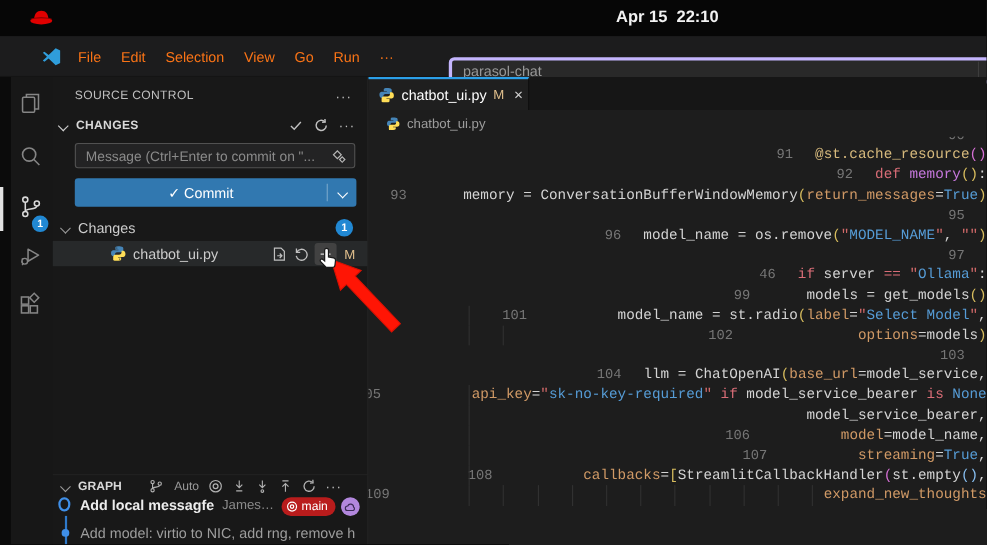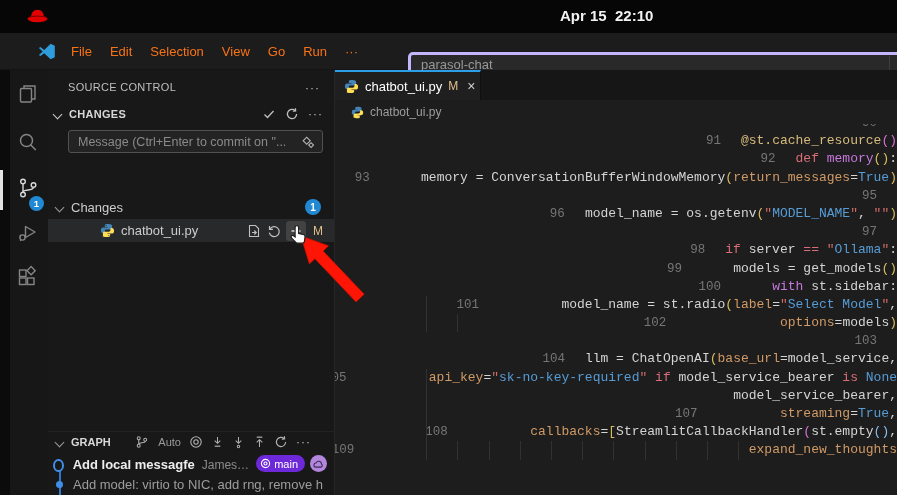--- a/index.html
+++ b/index.html
@@ -54,25 +54,25 @@
   .filerow .acts{display:flex;align-items:center;gap:4px;margin-right:8px;}
   .plusbox{width:20px;height:20px;background:#424242;border-radius:3px;display:flex;align-items:center;justify-content:center;}
   .mbadge{color:#e2c08d;font-size:12px;width:16px;text-align:center;}
 
   
   .graphhdr{left:0;top:361px;width:287px;height:20px;display:flex;align-items:center;border-top:1px solid #222;}
   .graphhdr .lbl{color:#d8d8d8;font-size:11px;font-weight:bold;margin-left:8px;}
   .graphhdr .auto{color:#9a9a9a;font-size:11px;margin-left:2px;}
   .graphhdr .acts{display:flex;align-items:center;gap:8px;margin-left:10px;flex:1;justify-content:flex-end;margin-right:24px;}
   .gline{left:10.5px;top:399px;width:2px;height:26px;background:#2e79c9;}
-  .gc1{left:0;top:382px;width:287px;height:20px;display:flex;align-items:flex-end;}
+  .gc1{left:0;top:382px;width:287px;height:20px;display:flex;align-items:flex-start;}
   .gcircle{width:9px;height:9px;border:2px solid #3f8fe8;border-radius:50%;margin-left:5px;background:#181818;z-index:2;}
   .gc1 .title{color:#ededed;font-size:13px;font-weight:bold;margin-left:9px;white-space:nowrap;}
   .gc1 .author{color:#8b8b8b;font-size:12px;margin-left:7px;white-space:nowrap;overflow:hidden;text-overflow:ellipsis;max-width:64px;flex-shrink:1;}
-  .pill{height:17px;border-radius:9px;background:#6d28d9;display:flex;align-items:center;color:#fff;font-size:11px;padding:0 7px 0 4px;margin-left:6px;gap:3px;flex-shrink:0;}
+  .pill{height:17px;border-radius:9px;background:#b91c1c;display:flex;align-items:center;color:#fff;font-size:11px;padding:0 7px 0 4px;margin-left:6px;gap:3px;flex-shrink:0;}
   .cloud{width:17px;height:17px;border-radius:50%;background:#b287dd;display:flex;align-items:center;justify-content:center;margin-left:5px;margin-right:8px;flex-shrink:0;}
   .gc2{left:0;top:404px;width:287px;height:20px;display:flex;align-items:center;}
   .gdot{width:7px;height:7px;border-radius:50%;background:#3f8fe8;margin-left:8px;z-index:2;}
   .gc2 .txt{color:#9d9d9d;font-size:13px;margin-left:10px;white-space:nowrap;overflow:hidden;max-width:250px;}
 
   
   .editor{left:335px;top:70px;width:562px;height:425px;background:#1d1d1d;}
   .tabbar{position:absolute;left:0;top:0;width:562px;height:30px;background:#161616;}
   .tab{position:absolute;left:0;top:0;width:146px;height:30px;background:#1f1f1f;border-top:2px solid #2b9fe8;border-right:1px solid #0f0f0f;box-sizing:border-box;display:flex;align-items:center;}
   .tab .lbl{color:#ffffff;font-size:13px;margin-left:6px;}
@@ -187,20 +187,26 @@
     </div>
 
     <div class="abs msg">
       <input value="" placeholder="Message (Ctrl+Enter to commit on &quot;..." style="">
       <svg width="16" height="16" viewBox="0 0 16 16" style="margin-right:6px;flex-shrink:0">
         <rect x="4.2" y="4.2" width="5" height="5" transform="rotate(45 6.7 6.7)" fill="none" stroke="#b5b5b5" stroke-width="1.1"></rect>
         <rect x="9.4" y="9.4" width="3.4" height="3.4" transform="rotate(45 11.1 11.1)" fill="none" stroke="#b5b5b5" stroke-width="1.1"></rect>
       </svg>
     </div>
 
+    <div class="abs commit">
+      <span class="main"><span>✓</span> <span>Commit</span></span>
+      <span class="dd">
+          <span class="chev"></span>
+        </span>
+    </div>
 
     <div class="abs changes-row">
       <span class="chev" style="margin-left:8px"></span>
       <span class="lbl">Changes</span>
       <span class="cbadge">1</span>
     </div>
 
     <div class="abs filerow">
       <svg width="15" height="15" viewBox="0 0 16 16" style="margin-left:52px;flex-shrink:0">
         <path d="M7.9 1C5 1 5.2 2.3 5.2 2.3v1.9h3v.5H3.7S1 4.4 1 7.6s2.4 3.1 2.4 3.1h1.4V9.2s-.1-2.4 2.3-2.4h3.6s2.2.1 2.2-2.1V2.9S13.3 1 7.9 1zM6.6 2.1a.55.55 0 1 1 0 1.1.55.55 0 0 1 0-1.1z" fill="#4584b6"></path>
@@ -305,31 +311,31 @@
       </svg>
       <span class="lbl">chatbot_ui.py</span>
     </div>
     <div class="codewrap">
       <div id="code-lines">
           <div class="cl"><span class="ln">90</span><span class="ct"></span></div>
           <div class="cl"><span class="ln">91</span><span class="ct"><span class="t-dec">@st.cache_resource</span><span class="t-b2">()</span></span></div>
           <div class="cl"><span class="ln">92</span><span class="ct"><span class="t-kw">def</span><span class="t-fg"> </span><span class="t-fn">memory</span><span class="t-b1">()</span><span class="t-fg">:</span></span></div>
           <div class="cl"><span class="ln">93</span><span class="ct"><span class="t-fg">    memory = ConversationBufferWindowMemory</span><span class="t-b1">(</span><span class="t-arg">return_messages</span><span class="t-fg">=</span><span class="t-blue">True</span><span class="t-b1">)</span></span></div>
           <div class="cl"><span class="ln">95</span><span class="ct"></span></div>
-          <div class="cl"><span class="ln">96</span><span class="ct"><span class="t-fg">model_name = os.getenv</span><span class="t-b1">(</span><span class="t-strq">"</span><span class="t-str">MODEL_NAME</span><span class="t-strq">"</span><span class="t-fg">, </span><span class="t-strq">""</span><span class="t-b1">)</span></span></div>
+          <div class="cl"><span class="ln">96</span><span class="ct"><span class="t-fg">model_name = os.remove</span><span class="t-b1">(</span><span class="t-strq">"</span><span class="t-str">MODEL_NAME</span><span class="t-strq">"</span><span class="t-fg">, </span><span class="t-strq">""</span><span class="t-b1">)</span></span></div>
           <div class="cl"><span class="ln">97</span><span class="ct"></span></div>
-          <div class="cl"><span class="ln">98</span><span class="ct"><span class="t-kw">if</span><span class="t-fg"> server </span><span class="t-kw">==</span><span class="t-fg"> </span><span class="t-strq">"</span><span class="t-str">Ollama</span><span class="t-strq">"</span><span class="t-fg">:</span></span></div>
+          <div class="cl"><span class="ln">46</span><span class="ct"><span class="t-kw">if</span><span class="t-fg"> server </span><span class="t-kw">==</span><span class="t-fg"> </span><span class="t-strq">"</span><span class="t-str">Ollama</span><span class="t-strq">"</span><span class="t-fg">:</span></span></div>
           <div class="cl"><span class="ln">99</span><span class="ct"><span class="t-fg">    models = get_models</span><span class="t-b1">()</span></span></div>
-          <div class="cl"><span class="ln">100</span><span class="ct"><span class="t-fg">    </span><span class="t-kw2">with</span><span class="t-fg"> st.sidebar:</span></span></div>
           <div class="cl"><span class="guide" style="left: 91.2px;"></span><span class="ln">101</span><span class="ct"><span class="t-fg">        model_name = st.radio</span><span class="t-b1">(</span><span class="t-arg">label</span><span class="t-fg">=</span><span class="t-strq">"</span><span class="t-str">Select Model</span><span class="t-strq">"</span><span class="t-fg">,</span></span></div>
           <div class="cl"><span class="guide" style="left: 91.2px;"></span><span class="guide" style="left: 122.4px;"></span><span class="ln">102</span><span class="ct"><span class="t-fg">            </span><span class="t-arg">options</span><span class="t-fg">=models</span><span class="t-b1">)</span></span></div>
           <div class="cl"><span class="ln">103</span><span class="ct"></span></div>
           <div class="cl"><span class="ln">104</span><span class="ct"><span class="t-fg">llm = ChatOpenAI</span><span class="t-b1">(</span><span class="t-arg">base_url</span><span class="t-fg">=model_service,</span></span></div>
           <div class="cl"><span class="guide" style="left: 91.2px;"></span><span class="ln">105</span><span class="ct"><span class="t-fg">        </span><span class="t-arg">api_key</span><span class="t-fg">=</span><span class="t-strq">"</span><span class="t-str">sk-no-key-required</span><span class="t-strq">"</span><span class="t-fg"> </span><span class="t-kw">if</span><span class="t-fg"> model_service_bearer </span><span class="t-kw">is</span><span class="t-fg"> </span><span class="t-blue">None</span></span></div>
           <div class="cl"><span class="guide" style="left: 91.2px;"></span><span class="ln"></span><span class="ct"><span class="t-fg">        model_service_bearer,</span></span></div>
+          <div class="cl"><span class="guide" style="left: 91.2px;"></span><span class="ln">106</span><span class="ct"><span class="t-fg">        </span><span class="t-arg">model</span><span class="t-fg">=model_name,</span></span></div>
           <div class="cl"><span class="guide" style="left: 91.2px;"></span><span class="ln">107</span><span class="ct"><span class="t-fg">        </span><span class="t-arg">streaming</span><span class="t-fg">=</span><span class="t-blue">True</span><span class="t-fg">,</span></span></div>
           <div class="cl"><span class="guide" style="left: 91.2px;"></span><span class="ln">108</span><span class="ct"><span class="t-fg">        </span><span class="t-arg">callbacks</span><span class="t-fg">=</span><span class="t-b1">[</span><span class="t-fg">StreamlitCallbackHandler</span><span class="t-b2">(</span><span class="t-fg">st.empty</span><span class="t-b3">()</span><span class="t-fg">,</span></span></div>
           <div class="cl"><span class="guide" style="left: 91.2px;"></span><span class="guide" style="left: 122.4px;"></span><span class="guide" style="left: 153.6px;"></span><span class="guide" style="left: 184.8px;"></span><span class="guide" style="left: 216px;"></span><span class="guide" style="left: 247.2px;"></span><span class="guide" style="left: 278.4px;"></span><span class="guide" style="left: 309.6px;"></span><span class="guide" style="left: 340.8px;"></span><span class="guide" style="left: 372px;"></span><span class="guide" style="left: 403.2px;"></span><span class="ln">109</span><span class="ct"><span class="t-fg">                                                </span><span class="t-arg">expand_new_thoughts</span></span></div>
         </div>
     </div>
   </div>
 
   <svg class="abs annot" viewBox="0 0 897 495">
     <polygon points="301,236 309.5,263.8 314.9,258.6 356,301.8 364,294.2 322.9,251 328.3,245.9" fill="#ff1505" stroke="#d81103" stroke-width="1"></polygon>
   </svg>

